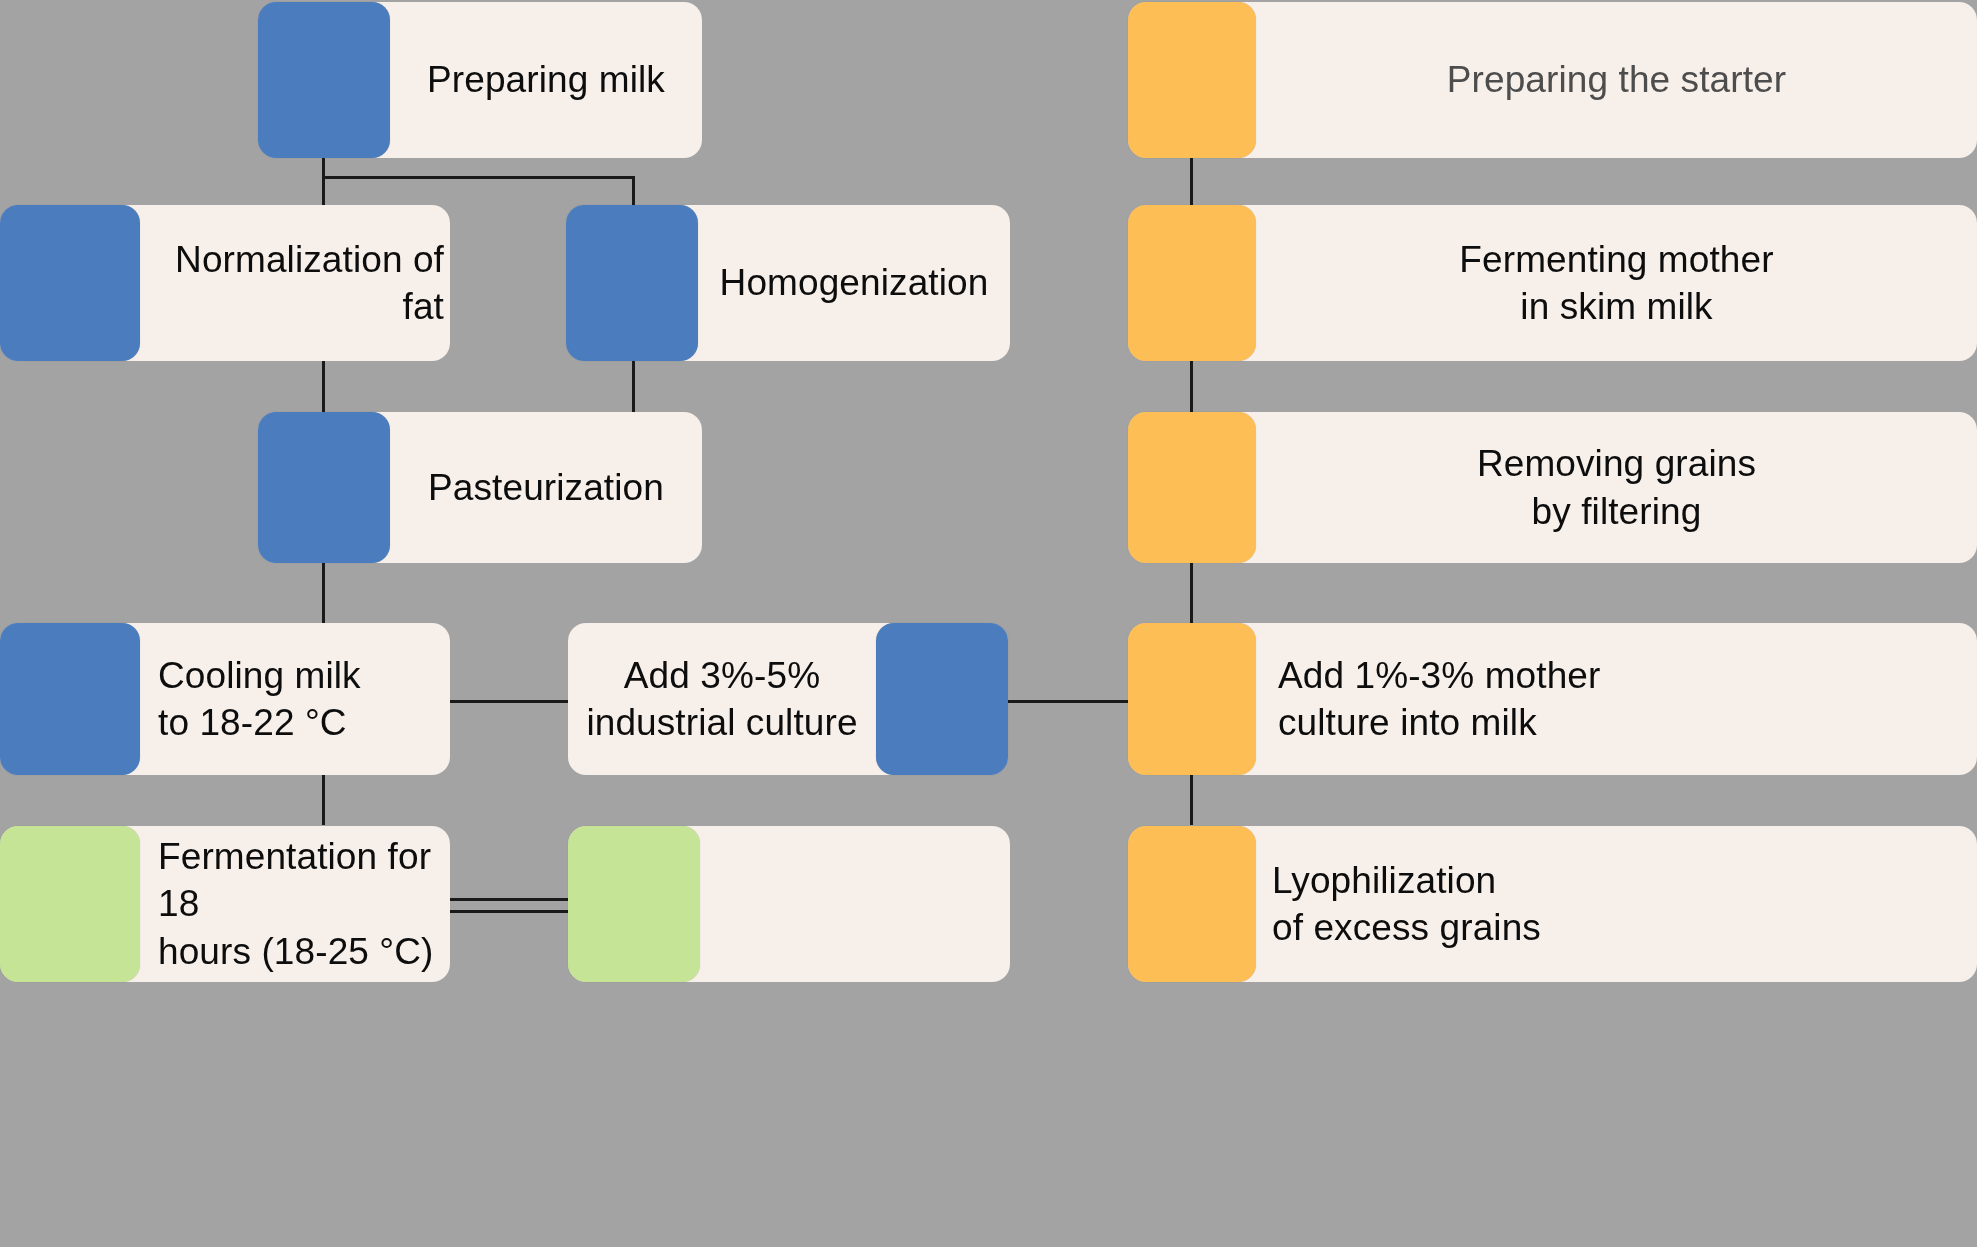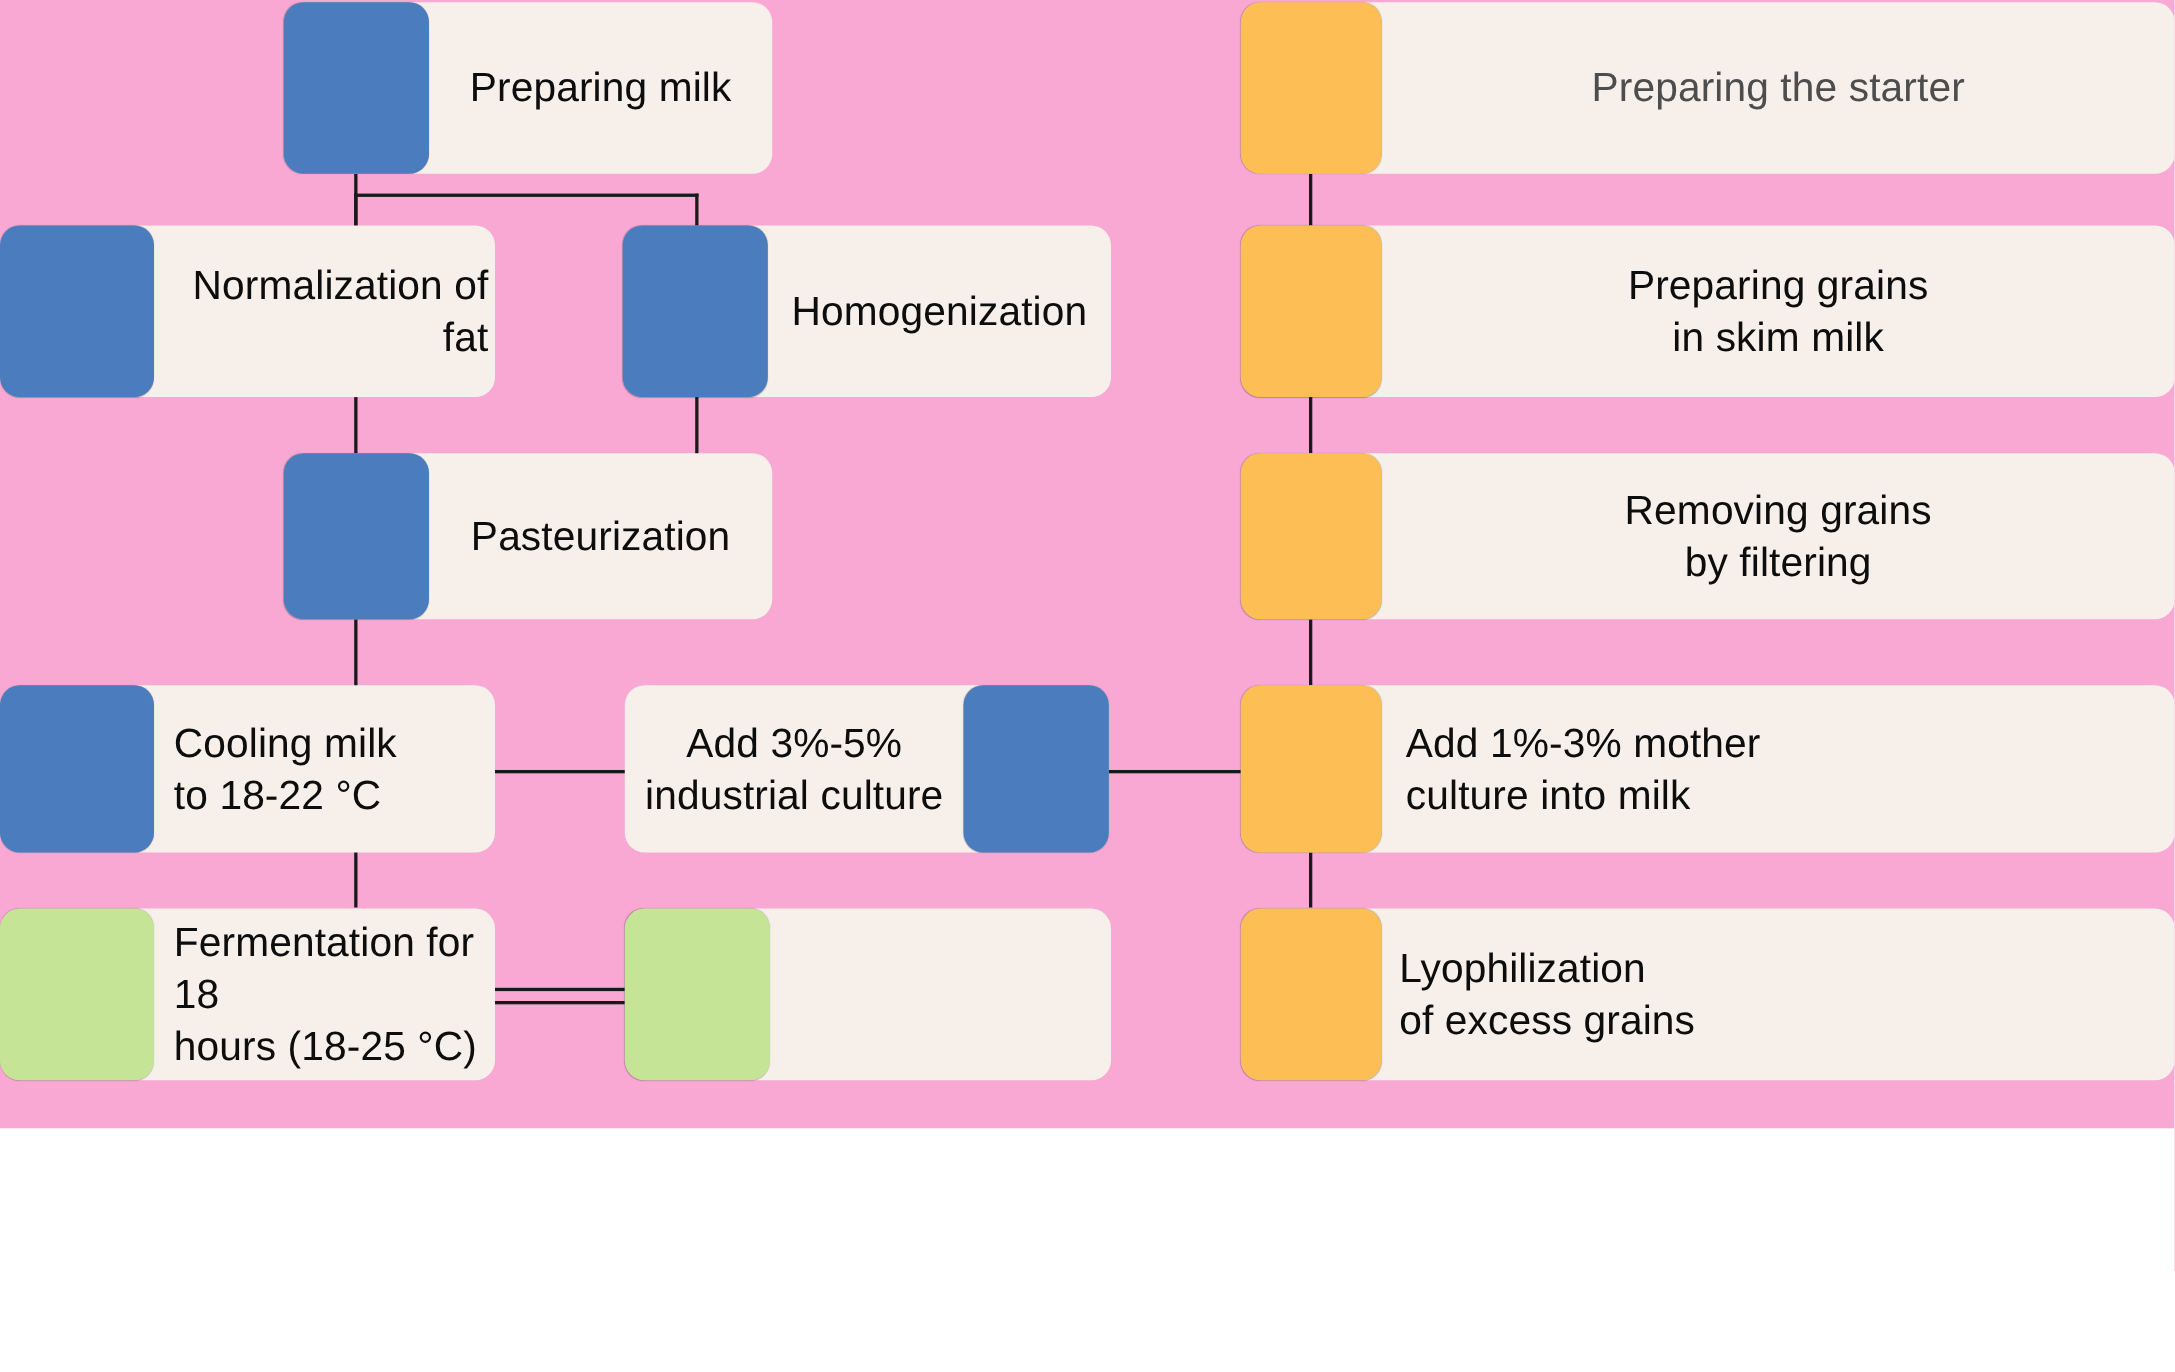--- a/index.html
+++ b/index.html
@@ -6,22 +6,22 @@
     margin: 0;
     padding: 0;
     background: #ffffff;
   }
   body {
     font-family: "Liberation Sans", sans-serif;
   }
   #canvas {
     position: relative;
     width: 1977px;
-    height: 1026px;
-    background: #f9a8d4;
+    height: 1247px;
+    background: #a3a3a3;
     overflow: hidden;
   }
 
   
   .node {
     position: absolute;
     box-sizing: border-box;
   }
   .node .body {
     position: absolute;
@@ -128,21 +128,21 @@
 
   <div class="node" style="left:566px; top:205px; width:444px; height:156px;">
     <div class="body"></div>
     <div class="accent left blue" style="width:132px;"></div>
     <div class="label" style="left:132px; width:312px;">Homogenization</div>
   </div>
 
   <div class="node" style="left:1128px; top:205px; width:849px; height:156px;">
     <div class="body"></div>
     <div class="accent left orange" style="width:128px;"></div>
-    <div class="label" style="left:128px; width:721px;">Preparing grains
+    <div class="label" style="left:128px; width:721px;">Fermenting mother
 in skim milk</div>
   </div>
 
   <div class="node" style="left:258px; top:412px; width:444px; height:151px;">
     <div class="body"></div>
     <div class="accent left blue" style="width:132px;"></div>
     <div class="label" style="left:132px; width:312px;">Pasteurization</div>
   </div>
 
   <div class="node" style="left:1128px; top:412px; width:849px; height:151px;">

